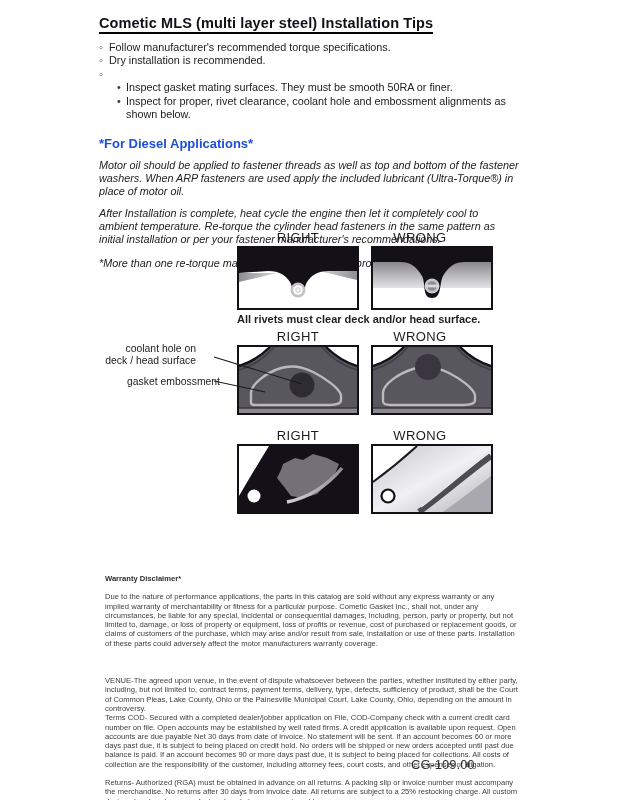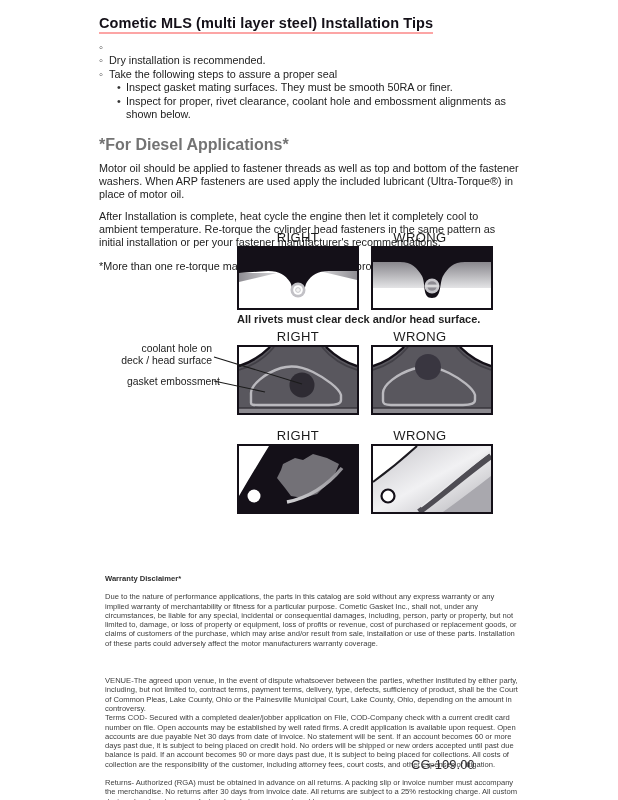--- a/index.html
+++ b/index.html
@@ -4,42 +4,42 @@
 <style>
   html,body{margin:0;padding:0;background:#ffffff;}
   .page{
     position:relative; width:618px; height:800px; background:#fff;
     font-family:"Liberation Sans", sans-serif; color:#1f1f1f; overflow:hidden;
   }
   
   .content{position:absolute; left:99px; top:14px; width:426px;}
   .title{
     display:inline-block; font-size:14.5px; font-weight:bold; color:#141018;
-    border-bottom:2px solid #fca5a5; padding-bottom:1px; letter-spacing:.1px;
+    border-bottom:2px solid #000000; padding-bottom:1px; letter-spacing:.1px;
   }
   .tips{margin-top:7px; font-size:10.8px; line-height:13.4px; color:#222;}
   .tip{display:flex;}
   .tip .mk{width:10px; flex:0 0 10px; text-align:left; color:#333;}
   .tip.sub{margin-left:18px;}
   .tip.sub .mk{width:9px; flex:0 0 9px;}
-  .diesel-heading{font-size:16px; font-weight:bold; color:#737373; margin:15px 0 6px;}
-  .para{margin:8px 0 9px; font-size:10.8px; line-height:12.9px; color:#222; width:420px;}
+  .diesel-heading{font-size:13px; font-weight:bold; color:#1d4ed8; margin:15px 0 6px;}
+  .para{margin:8px 0 9px; font-size:10.8px; line-height:12.9px; color:#222; width:420px;font-style:italic;}
   .note{margin-top:11px;}
   
   .d-row{position:absolute; left:237px; width:260px;}
   .d-labels{display:flex; }
   .d-label{width:122px; text-align:center; font-size:13px; letter-spacing:.4px; color:#1c1c1c; line-height:15px;}
   .d-panels{display:flex; gap:12px; margin-top:1px;}
   .panel{border:2px solid #141018; background:#fff; display:block;}
   .d-caption{margin-top:3px; font-size:11px; font-weight:bold; color:#1f1f1f; line-height:12.5px;}
   .d-caption.wrapcap{width:250px;}
   
   .ann{position:absolute; text-align:right; font-size:10.4px; line-height:11.6px; color:#222;}
   .ann span{display:block;}
-  .ann-coolant{left:104px; top:343px; width:108px;}
+  .ann-coolant{left:88px; top:343px; width:108px;}
   .ann-gasket{left:104px; top:376px; width:116px;}
   .leader-overlay{position:absolute; left:212px; top:348px; width:96px; height:52px; z-index:5; pointer-events:none;}
   
   .legal{position:absolute; left:105px; top:574px; width:414px; font-size:7.6px; line-height:9.3px; color:#3d3d3d;}
   .legal .lg-h{font-weight:bold; color:#2d2d2d; margin:0 0 9px;}
   .legal p{margin:0 0 9px;}
   .legal p.tight{margin-bottom:0;margin-top:28px;}
   
   .footer-code{position:absolute; left:411px; top:757px; font-size:13px; color:#2e2c30;}
 </style>
@@ -47,28 +47,28 @@
 <body>
 
 <div class="page">
 
   <div class="content">
     <div class="title">Cometic MLS (multi layer steel) Installation Tips</div>
 
     <div class="tips">
       <div class="tip">
           <span class="mk">◦</span>
+          <span>Follow manufacturer's recommended torque specifications.</span>
         </div>
       <div class="tip">
           <span class="mk">◦</span>
           <span>Dry installation is recommended.</span>
         </div>
       <div class="tip">
           <span class="mk">◦</span>
-          <span>Take the following steps to assure a proper seal</span>
         </div>
       <div class="tip sub">
           <span class="mk">•</span>
           <span>Inspect gasket mating surfaces.  They must be smooth 50RA or finer.</span>
         </div>
       <div class="tip sub">
           <span class="mk">•</span>
           <span>Inspect for proper, rivet clearance, coolant hole and embossment alignments as shown below.</span>
         </div>
     </div>

